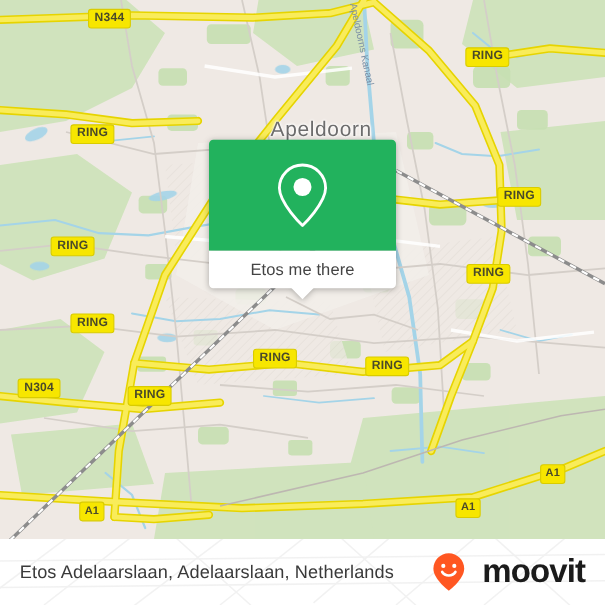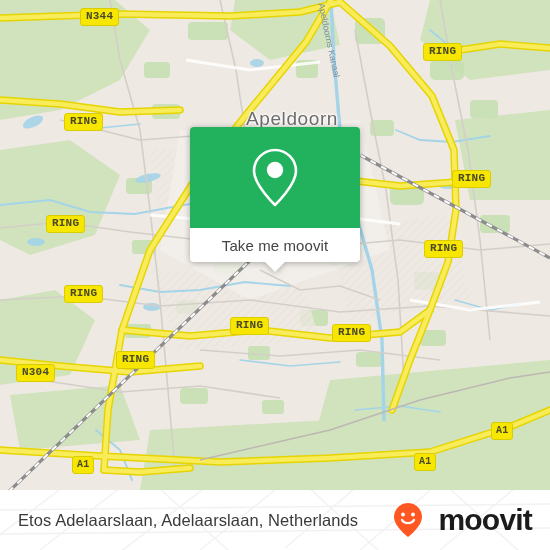--- a/index.html
+++ b/index.html
@@ -36,21 +36,21 @@
     display: block;
   }
 
   
   .shield {
     position: absolute;
     background: #f7e600;
     border: 1px solid #d9cc00;
     border-radius: 3px;
     color: #4a4a2a;
-    font-family: Liberation Mono, monospace;
+    font-family: Liberation Sans, sans-serif;
     font-weight: bold;
     font-size: 11px;
     line-height: 13px;
     padding: 1px 5px 2px 5px;
     letter-spacing: 0.2px;
     white-space: nowrap;
     box-sizing: border-box;
     text-align: center;
   }
   .shield.small {
@@ -335,36 +335,36 @@
     <div class="shield" style="left:80px; top:8px;">N344</div>
     <div class="shield" style="left:423px; top:43px;">RING</div>
     <div class="shield" style="left:64px; top:113px;">RING</div>
     <div class="shield" style="left:452px; top:170px;">RING</div>
     <div class="shield" style="left:46px; top:215px;">RING</div>
     <div class="shield" style="left:424px; top:240px;">RING</div>
     <div class="shield" style="left:64px; top:285px;">RING</div>
     <div class="shield" style="left:230px; top:317px;">RING</div>
     <div class="shield" style="left:332px; top:324px;">RING</div>
     <div class="shield" style="left:116px; top:351px;">RING</div>
-    <div class="shield" style="left:16px; top:364px;">N304</div>
+    <div class="shield" style="left:16px; top:344px;">N304</div>
     <div class="shield small" style="left:72px; top:456px;">A1</div>
     <div class="shield small" style="left:414px; top:453px;">A1</div>
     <div class="shield small" style="left:491px; top:422px;">A1</div>
 
   </div>
 
   <div id="callout">
     <div id="callout-green">
       <svg width="50" height="62" viewBox="0 0 50 62">
         <path d="M25 3 C13.4 3 4 12.4 4 24 C4 38 25 58 25 58 C25 58 46 38 46 24 C46 12.4 36.6 3 25 3 Z" fill="none" stroke="#ffffff" stroke-width="2.6" stroke-linejoin="round"></path>
         <circle cx="25" cy="23" r="8.2" fill="#ffffff"></circle>
       </svg>
     </div>
     <div id="callout-white">
-      <span id="callout-label">Take me moovit</span>
+      <span id="callout-label">Etos me there</span>
       <div id="callout-tail"></div>
     </div>
   </div>
 
   <div id="footer">
     <svg id="footer-watermark" width="550" height="60" viewBox="0 0 550 60">
       <g stroke="#9a9a9a" fill="none" stroke-width="1.4">
         <path d="M-10,52 L70,-8"></path>
         <path d="M40,60 L130,-10"></path>
         <path d="M120,62 L210,-6"></path>

